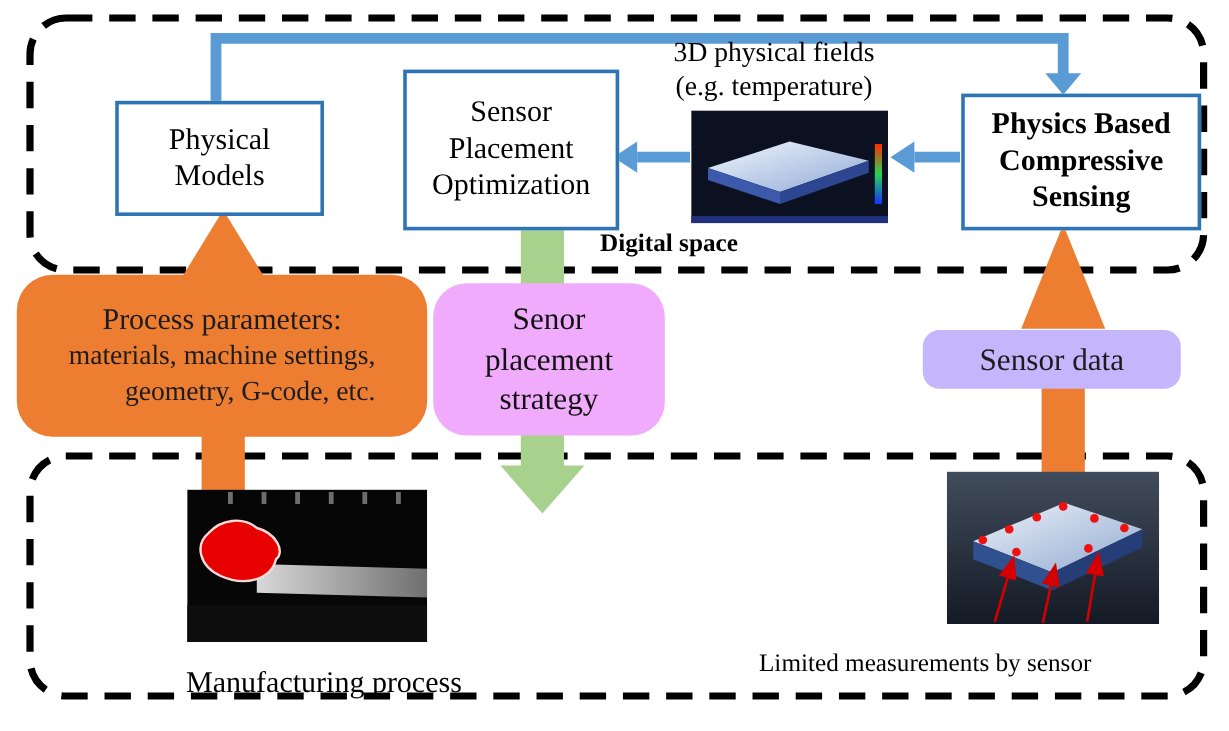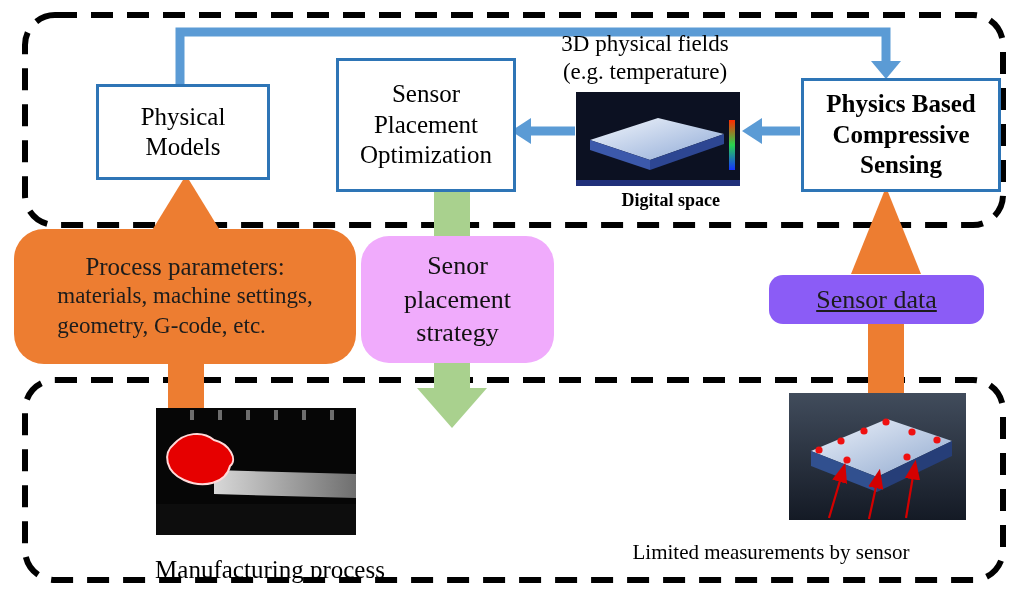--- a/index.html
+++ b/index.html
@@ -11,39 +11,39 @@
   .bluebox{
     position:absolute;border:3px solid #2e75b6;background:#fff;
     display:flex;align-items:center;justify-content:center;text-align:center;
     font-size:25px;line-height:1.22;white-space:pre-line;
   }
   #pm-box{left:96px;top:84px;width:168px;height:90px;}
   #spo-box{left:336px;top:58px;width:174px;height:128px;}
   #pbcs-box{left:801px;top:78px;width:194px;height:108px;font-weight:bold;}
   .caption{position:absolute;text-align:center;}
   #fields-caption{left:520px;top:30px;width:250px;font-size:23px;line-height:1.2;}
-  .space-label{position:absolute;font-weight:bold;font-size:18px;text-align:right;}
+  .space-label{position:absolute;font-weight:bold;font-size:21px;text-align:left;}
   #digital-label{left:500px;top:190px;width:220px;}
   #physical-label{left:500px;top:388px;width:220px;}
   #pp-box{
     position:absolute;left:14px;top:229px;width:342px;height:135px;border-radius:30px;
     background:#ed7d31;display:flex;flex-direction:column;align-items:center;justify-content:center;
-    text-align:left;color:#1c1c1c;
+    text-align:right;color:#1c1c1c;
   }
   #pp-box .t{font-size:25px;}
   #pp-box .d{font-size:23px;line-height:1.28;white-space:pre-line;}
   #strategy-box{
     position:absolute;left:361px;top:236px;width:193px;height:127px;border-radius:28px;
     background:#f0abfc;display:flex;align-items:center;justify-content:center;text-align:center;
     font-size:26px;line-height:1.3;white-space:pre-line;color:#111;
   }
   #sensor-data-box{
     position:absolute;left:769px;top:275px;width:215px;height:49px;border-radius:14px;
-    background:#8b5cf6;display:flex;align-items:center;justify-content:center;
-    font-size:26px;color:#1c1c1c;text-decoration:underline;
+    background:#c4b5fd;display:flex;align-items:center;justify-content:center;
+    font-size:26px;color:#1c1c1c;
   }
   .img{position:absolute;}
   .img svg{display:block;width:100%;height:100%;}
   #field-img{left:576px;top:92px;width:164px;height:94px;}
   #mfg-img{left:156px;top:408px;width:200px;height:127px;}
   #sensor-img{left:789px;top:393px;width:177px;height:127px;}
   #mfg-caption{left:120px;top:540px;width:300px;font-size:25px;margin-top:16px;}
   #meas-caption{left:548px;top:540px;width:446px;font-size:21px;}
 </style>
 </head>

